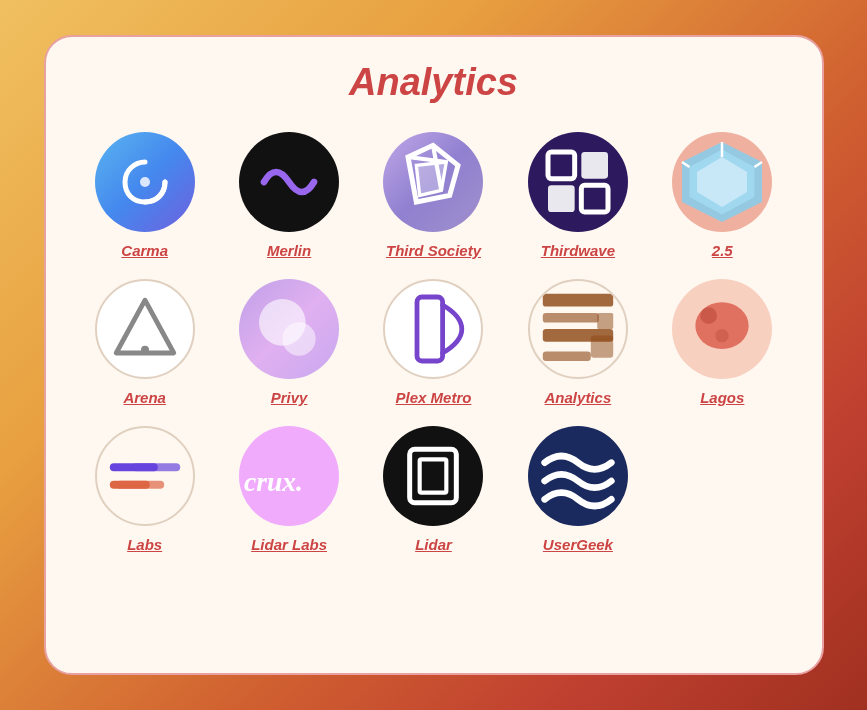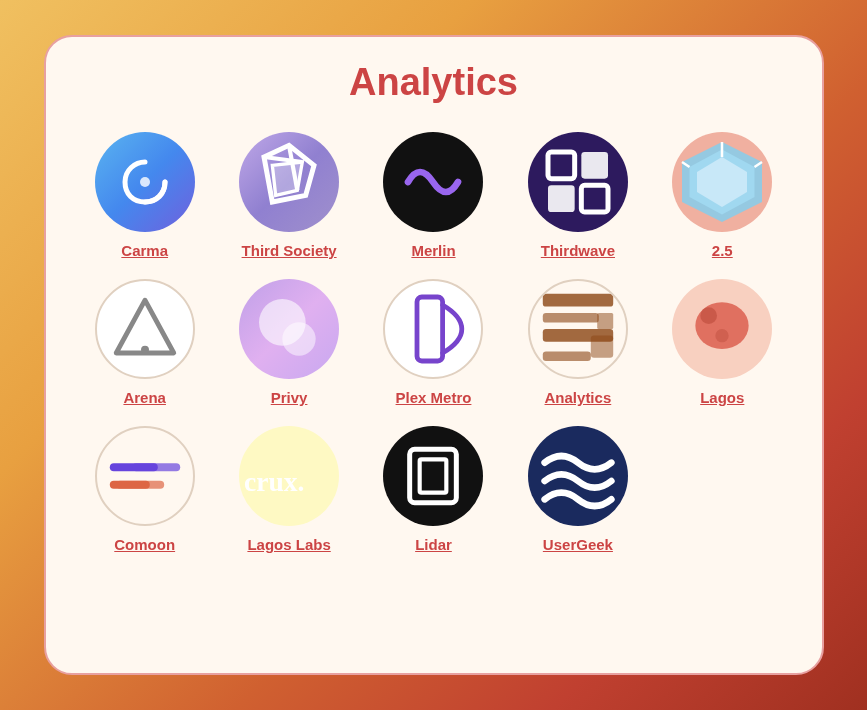--- a/index.html
+++ b/index.html
@@ -14,20 +14,21 @@
       overflow: hidden;
     }
 
     .card {
       background: #fff8f0;
       border-radius: 28px;
       border: 2px solid #e8a0a0;
       padding: 24px 32px 28px;
       width: 780px;
       min-height: 640px;
+      font-style: italic;
     }
 
     .card-title {
       text-align: center;
       font-size: 38px;
       font-weight: 800;
       color: #cc4444;
       margin-bottom: 28px;
     }
 
@@ -108,21 +109,21 @@
     .icon-privy {
       background: #f8d0c0;
     }
 
     .icon-lagos {
       background: #fff8f0;
       border: 2px solid #e0d0c0;
     }
 
     .icon-cruxlabs {
-      background: #fef9c3;
+      background: #f0abfc;
     }
 
     .icon-lidar {
       background: #111111;
     }
 
     .icon-metro {
       background: linear-gradient(135deg, #70c090 0%, #50a878 100%);
     }
 
@@ -140,37 +141,37 @@
         <div class="app-icon icon-carma">
           <svg viewBox="0 0 60 60" fill="none" xmlns="http://www.w3.org/2000/svg">
     <path d="M30 10 C20 10, 10 18, 10 30 C10 42, 18 50, 30 50 C42 50, 50 42, 50 30" stroke="white" stroke-width="5" stroke-linecap="round" fill="none"></path>
     <path d="M30 50 C40 50, 50 42, 50 30" stroke="white" stroke-width="5" stroke-linecap="round" fill="none"></path>
     <circle cx="30" cy="30" r="5" fill="white" opacity="0.8"></circle>
   </svg>
         </div>
         <span class="app-label">Carma</span>
       </div>
       <div class="app-item">
+        <div class="app-icon icon-merlin">
+          <svg viewBox="0 0 60 60" fill="none" xmlns="http://www.w3.org/2000/svg">
+    <path d="M15 30 Q22 18 30 30 Q38 42 45 30" stroke="#9966ee" stroke-width="4" stroke-linecap="round" fill="none"></path>
+  </svg>
+        </div>
+        <span class="app-label">Merlin</span>
+      </div>
+      <div class="app-item">
         <div class="app-icon icon-thirdsociety">
           <svg viewBox="0 0 60 60" fill="none" xmlns="http://www.w3.org/2000/svg">
     <path d="M15 15 L30 8 L45 20 L40 38 L20 42 Z" stroke="white" stroke-width="3" fill="none"></path>
     <path d="M20 20 L38 18 L35 35 L22 38 Z" stroke="white" stroke-width="2" fill="rgba(255,255,255,0.3)"></path>
     <line x1="15" y1="15" x2="38" y2="18" stroke="white" stroke-width="2.5"></line>
     <line x1="30" y1="8" x2="35" y2="35" stroke="white" stroke-width="2.5"></line>
   </svg>
         </div>
         <span class="app-label">Third Society</span>
-      </div>
-      <div class="app-item">
-        <div class="app-icon icon-merlin">
-          <svg viewBox="0 0 60 60" fill="none" xmlns="http://www.w3.org/2000/svg">
-    <path d="M15 30 Q22 18 30 30 Q38 42 45 30" stroke="#9966ee" stroke-width="4" stroke-linecap="round" fill="none"></path>
-  </svg>
-        </div>
-        <span class="app-label">Merlin</span>
       </div>
       <div class="app-item">
         <div class="app-icon icon-definitive">
           <svg viewBox="0 0 60 60" fill="none" xmlns="http://www.w3.org/2000/svg">
     <rect x="12" y="12" width="16" height="16" rx="2" fill="none" stroke="white" stroke-width="3"></rect>
     <rect x="32" y="12" width="16" height="16" rx="2" fill="white" opacity="0.9"></rect>
     <rect x="12" y="32" width="16" height="16" rx="2" fill="white" opacity="0.9"></rect>
     <rect x="32" y="32" width="16" height="16" rx="2" fill="none" stroke="white" stroke-width="3"></rect>
   </svg>
         </div>
@@ -241,29 +242,29 @@
       </div>
       <div class="app-item">
         <div class="app-icon icon-lagos">
           <svg viewBox="0 0 60 60" fill="none" xmlns="http://www.w3.org/2000/svg">
     <rect x="8" y="22" width="30" height="5" rx="2.5" fill="#6644dd"></rect>
     <rect x="22" y="22" width="30" height="5" rx="2.5" fill="#6644dd" opacity="0.7"></rect>
     <rect x="8" y="33" width="25" height="5" rx="2.5" fill="#dd6644"></rect>
     <rect x="12" y="33" width="30" height="5" rx="2.5" fill="#dd6644" opacity="0.7"></rect>
   </svg>
         </div>
-        <span class="app-label">Comoon</span>
+        <span class="app-label">Labs</span>
       </div>
       <div class="app-item">
         <div class="app-icon icon-cruxlabs">
           <svg viewBox="0 0 80 40" xmlns="http://www.w3.org/2000/svg">
     <text x="4" y="32" font-family="Georgia, serif" font-size="22" font-weight="700" fill="white">crux.</text>
   </svg>
         </div>
-        <span class="app-label">Lagos Labs</span>
+        <span class="app-label">Lidar Labs</span>
       </div>
       <div class="app-item">
         <div class="app-icon icon-lidar">
           <svg viewBox="0 0 60 60" fill="none" xmlns="http://www.w3.org/2000/svg">
     <rect x="16" y="14" width="28" height="32" rx="3" stroke="white" stroke-width="3" fill="none"></rect>
     <rect x="22" y="20" width="16" height="20" rx="1" stroke="white" stroke-width="2.5" fill="none"></rect>
   </svg>
         </div>
         <span class="app-label">Lidar</span>
       </div>

